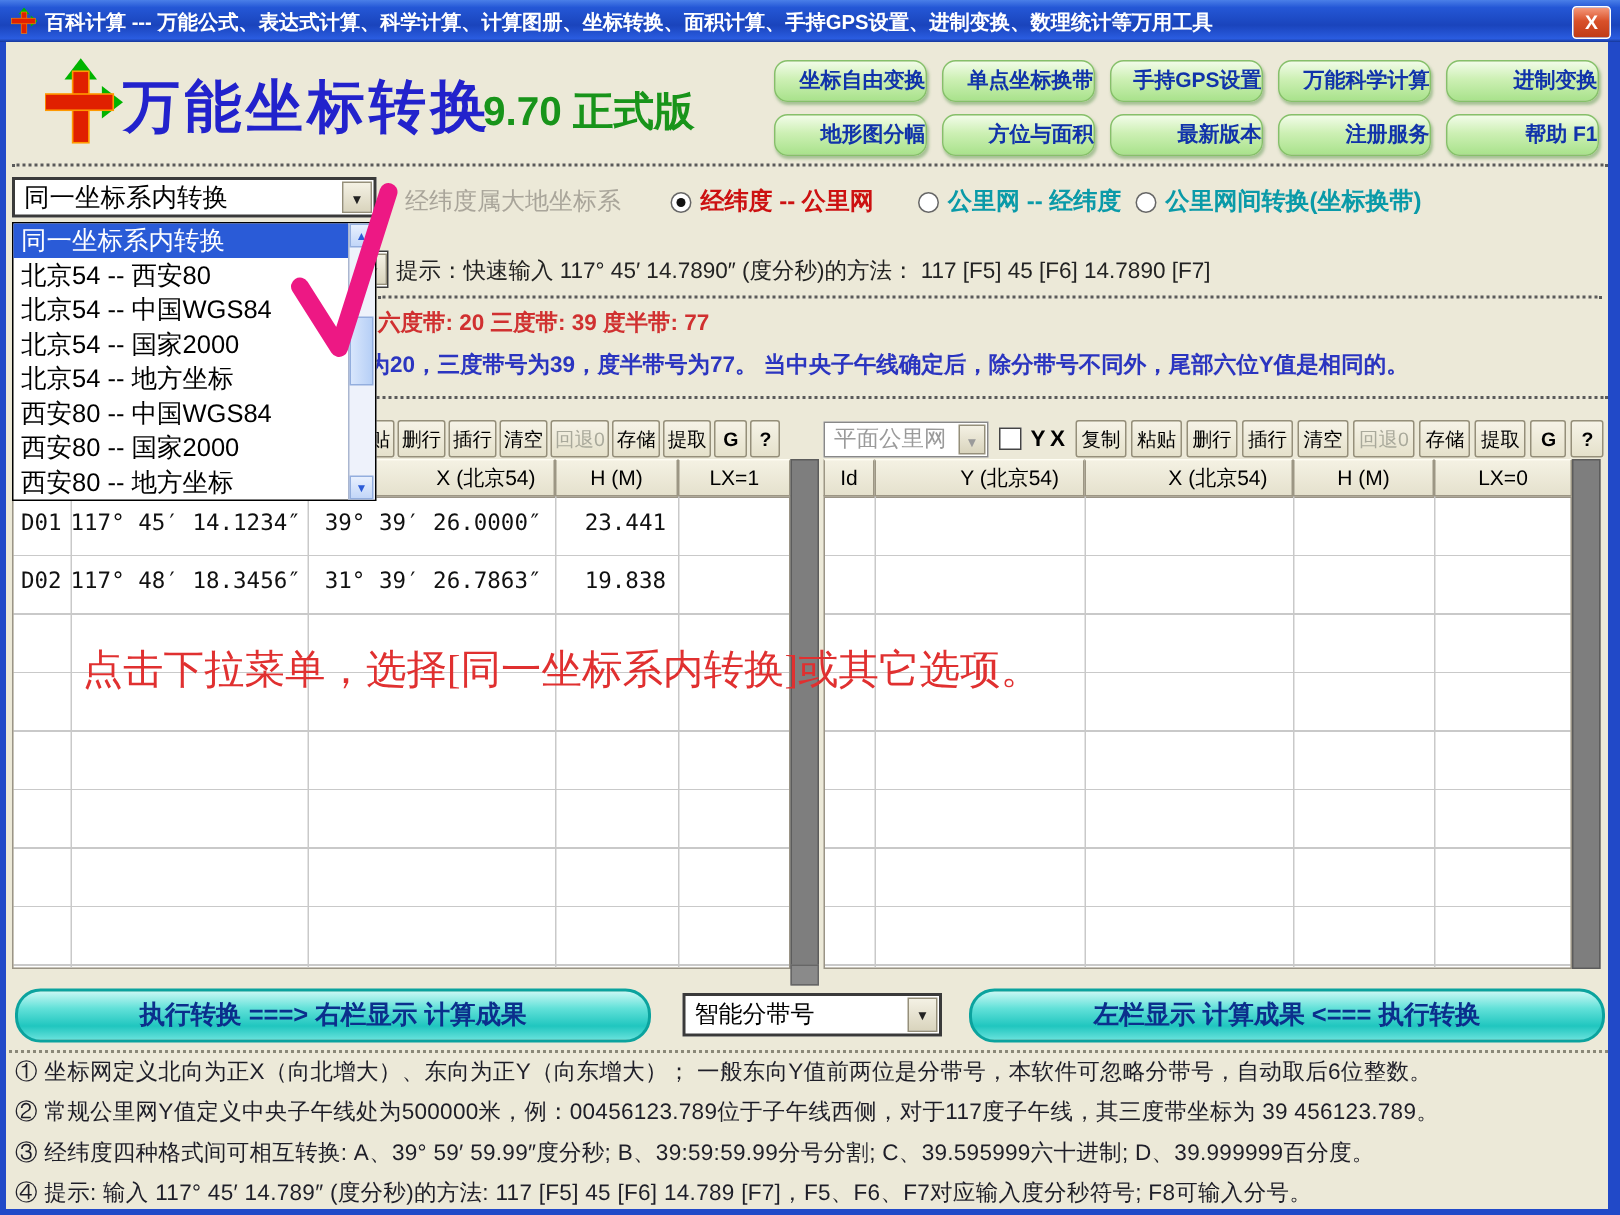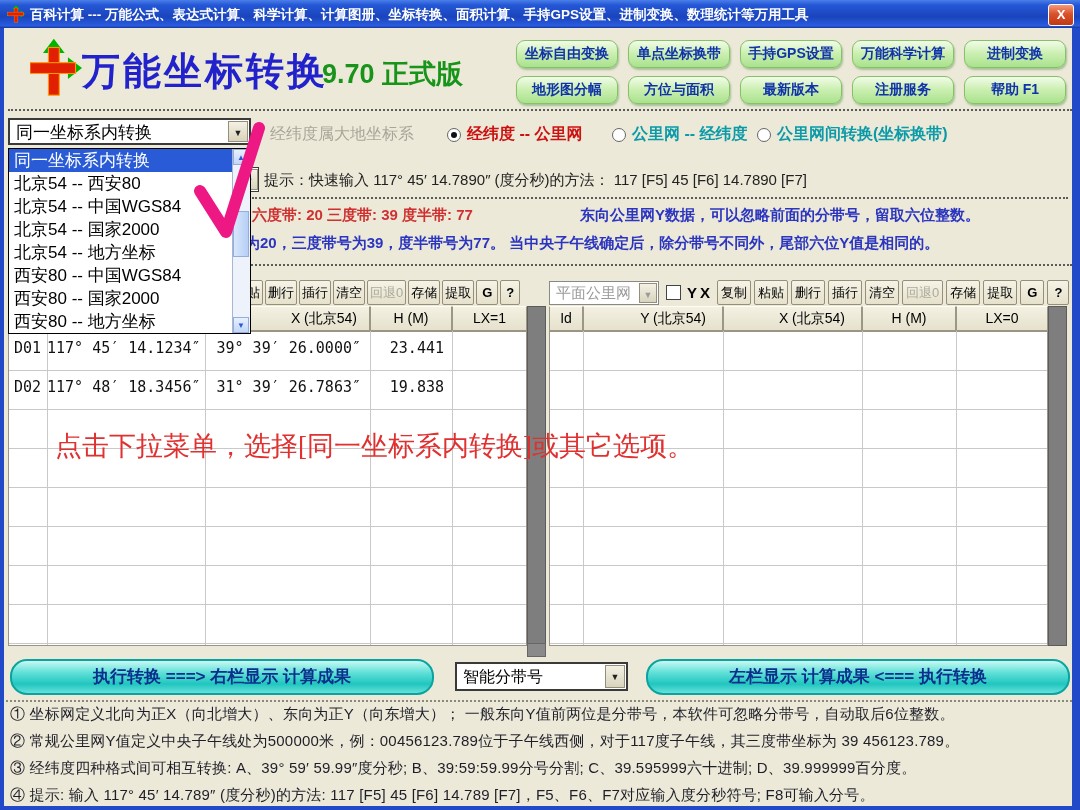--- a/index.html
+++ b/index.html
@@ -13,21 +13,21 @@
     background:linear-gradient(180deg,#4a7fe8 0%,#2457d6 18%,#1a44bc 60%,#2a5ce0 92%,#16379a 100%);z-index:91;}
   .title-text{position:absolute;left:30px;top:6px;color:#fff;font-size:13.5px;font-weight:bold;white-space:nowrap;}
   .close-btn{position:absolute;right:6px;top:4px;width:24px;height:20px;border:1px solid #fff;border-radius:3px;
     background:linear-gradient(180deg,#f59a7c,#d9512a 45%,#c03a16);color:#fff;font-weight:bold;font-size:13px;
     text-align:center;line-height:19px;}
   
   .app-title{position:absolute;left:82px;top:46px;font-size:38px;font-weight:bold;color:#2222cc;letter-spacing:3px;white-space:nowrap;}
   .app-ver{position:absolute;left:322px;top:56px;font-size:27px;font-weight:bold;color:#18941a;white-space:nowrap;}
   .hbtns{position:absolute;left:516px;top:40px;display:grid;grid-template-columns:repeat(5,102px);gap:8px 10px;}
   .gbtn{height:26px;background:linear-gradient(180deg,#f2fce9,#cdf0b4 45%,#a9e28c);border:1px solid #86c06a;
-    border-radius:9px;color:#1133aa;font-weight:bold;font-size:14px;text-align:center;line-height:25px;
+    border-radius:9px;color:#1133aa;font-weight:bold;font-size:14px;text-align:right;line-height:25px;
     box-shadow:1px 2px 2px rgba(110,160,95,.55);white-space:nowrap;}
   .dots{position:absolute;height:0;border-top:2px dotted #5a5a5a;}
   
   .combo{position:absolute;background:#fff;border:2px solid #3a3a3a;box-sizing:border-box;}
   .combo .val{position:absolute;left:6px;top:50%;transform:translateY(-50%);font-size:17px;color:#000;white-space:nowrap;}
   .combo .arr{position:absolute;right:1px;top:1px;bottom:1px;width:18px;background:linear-gradient(#f4f1e4,#d9d4bd);
     border:1px solid #958f7a;color:#222;font-size:9px;text-align:center;line-height:22px;}
   .gray{color:#9a9a9a !important;}
   
   .radio{position:absolute;display:flex;align-items:center;gap:6px;font-size:16px;font-weight:bold;white-space:nowrap;}
@@ -129,21 +129,20 @@
     <span>公里网间转换(坐标换带)</span>
   </div>
 
   <div class="combo" style="left:240px;top:167px;width:19px;height:25px;border-width:1px">
     <span class="arr" style="right:0;width:16px">▼</span>
   </div>
   <div class="abs" style="left:264px;top:171px;font-size:15px;color:#222;white-space:nowrap">提示：快速输入 117° 45′ 14.7890″ (度分秒)的方法：  117 [F5]    45 [F6]    14.7890 [F7]</div>
   <div class="dots" style="left:252px;top:197px;width:816px"></div>
 
   <div class="abs note-red" style="left:252px;top:206px;font-size:15px;white-space:nowrap">六度带: 20   三度带: 39   度半带: 77</div>
-  <div class="abs note-blue" style="left:580px;top:206px;font-size:15px;white-space:nowrap">东向公里网Y数据，可以忽略前面的分带号，留取六位整数。</div>
   <div class="abs note-blue" style="left:245px;top:234px;font-size:15px;white-space:nowrap">为20，三度带号为39，度半带号为77。  当中央子午线确定后，除分带号不同外，尾部六位Y值是相同的。</div>
 
   <div class="dots" style="left:8px;top:264px;width:1064px"></div>
 
   <div class="tbar" style="left:197px;top:280px;gap:2px">
     <div class="tbtn" style="padding:0 2px">复制</div>
     <div class="tbtn" style="padding:0 2px">粘贴</div>
     <div class="tbtn" style="padding:0 2px">删行</div>
     <div class="tbtn" style="padding:0 2px">插行</div>
     <div class="tbtn" style="padding:0 2px">清空</div>

